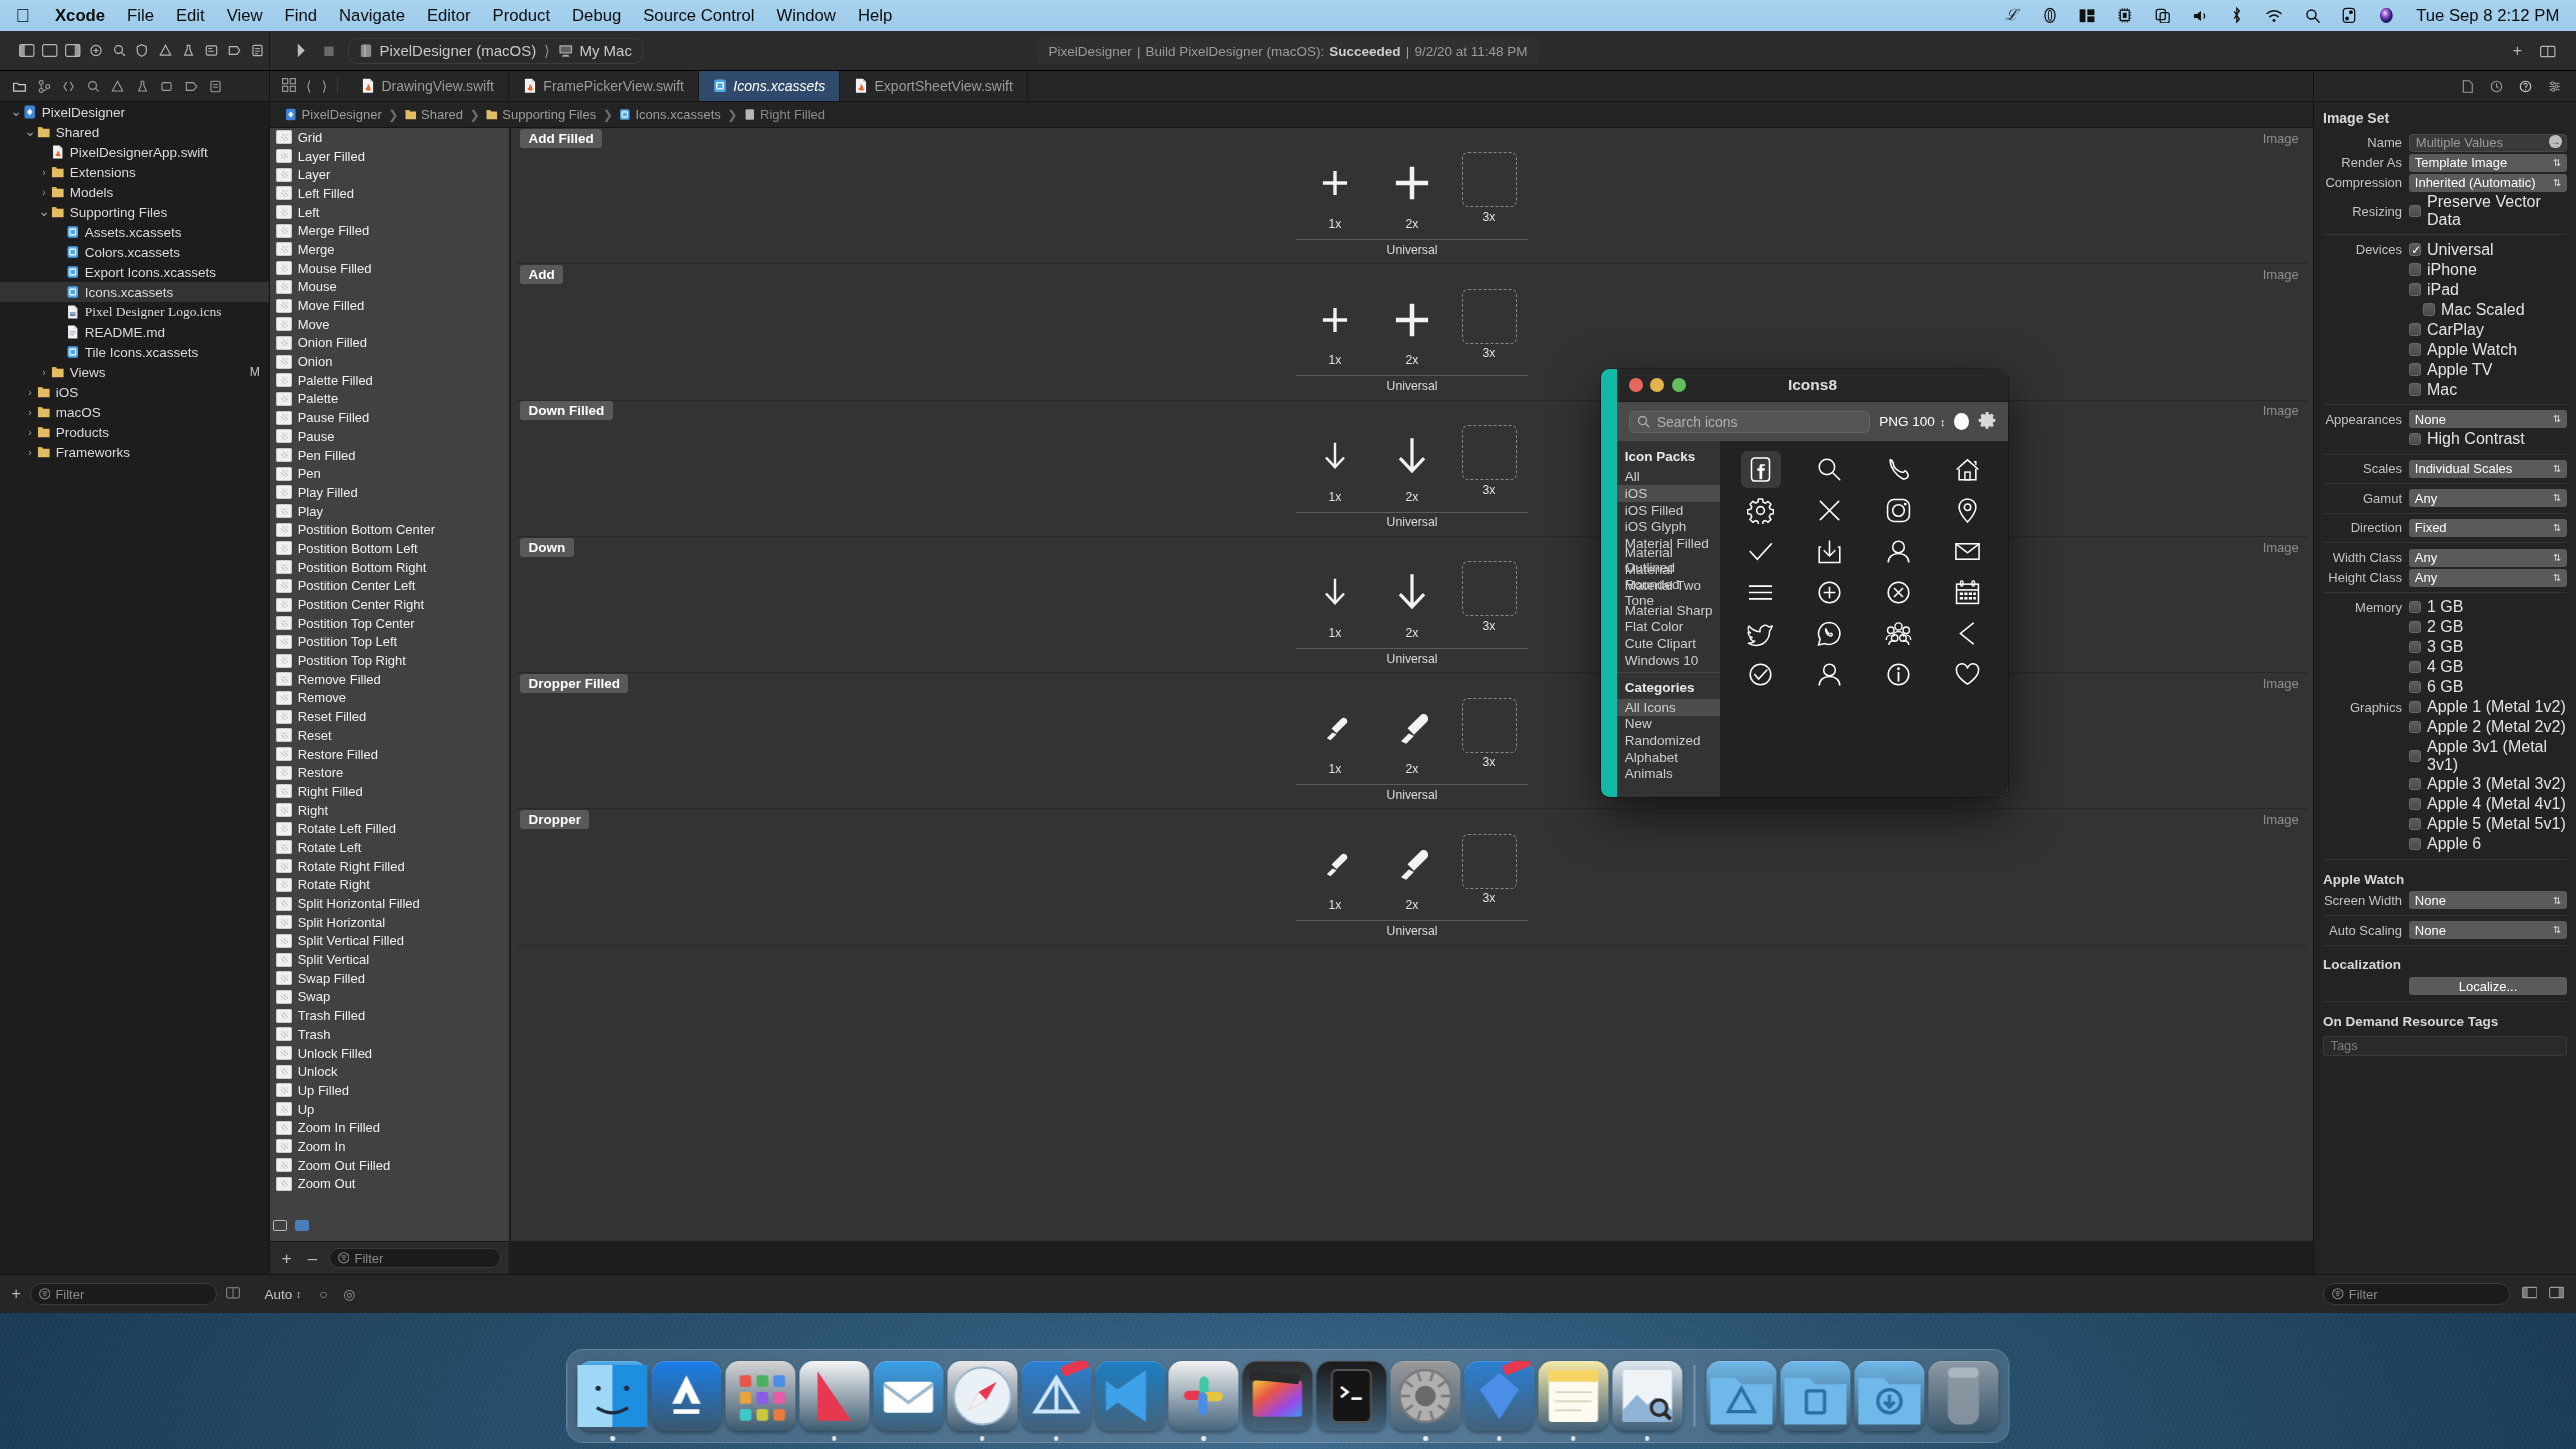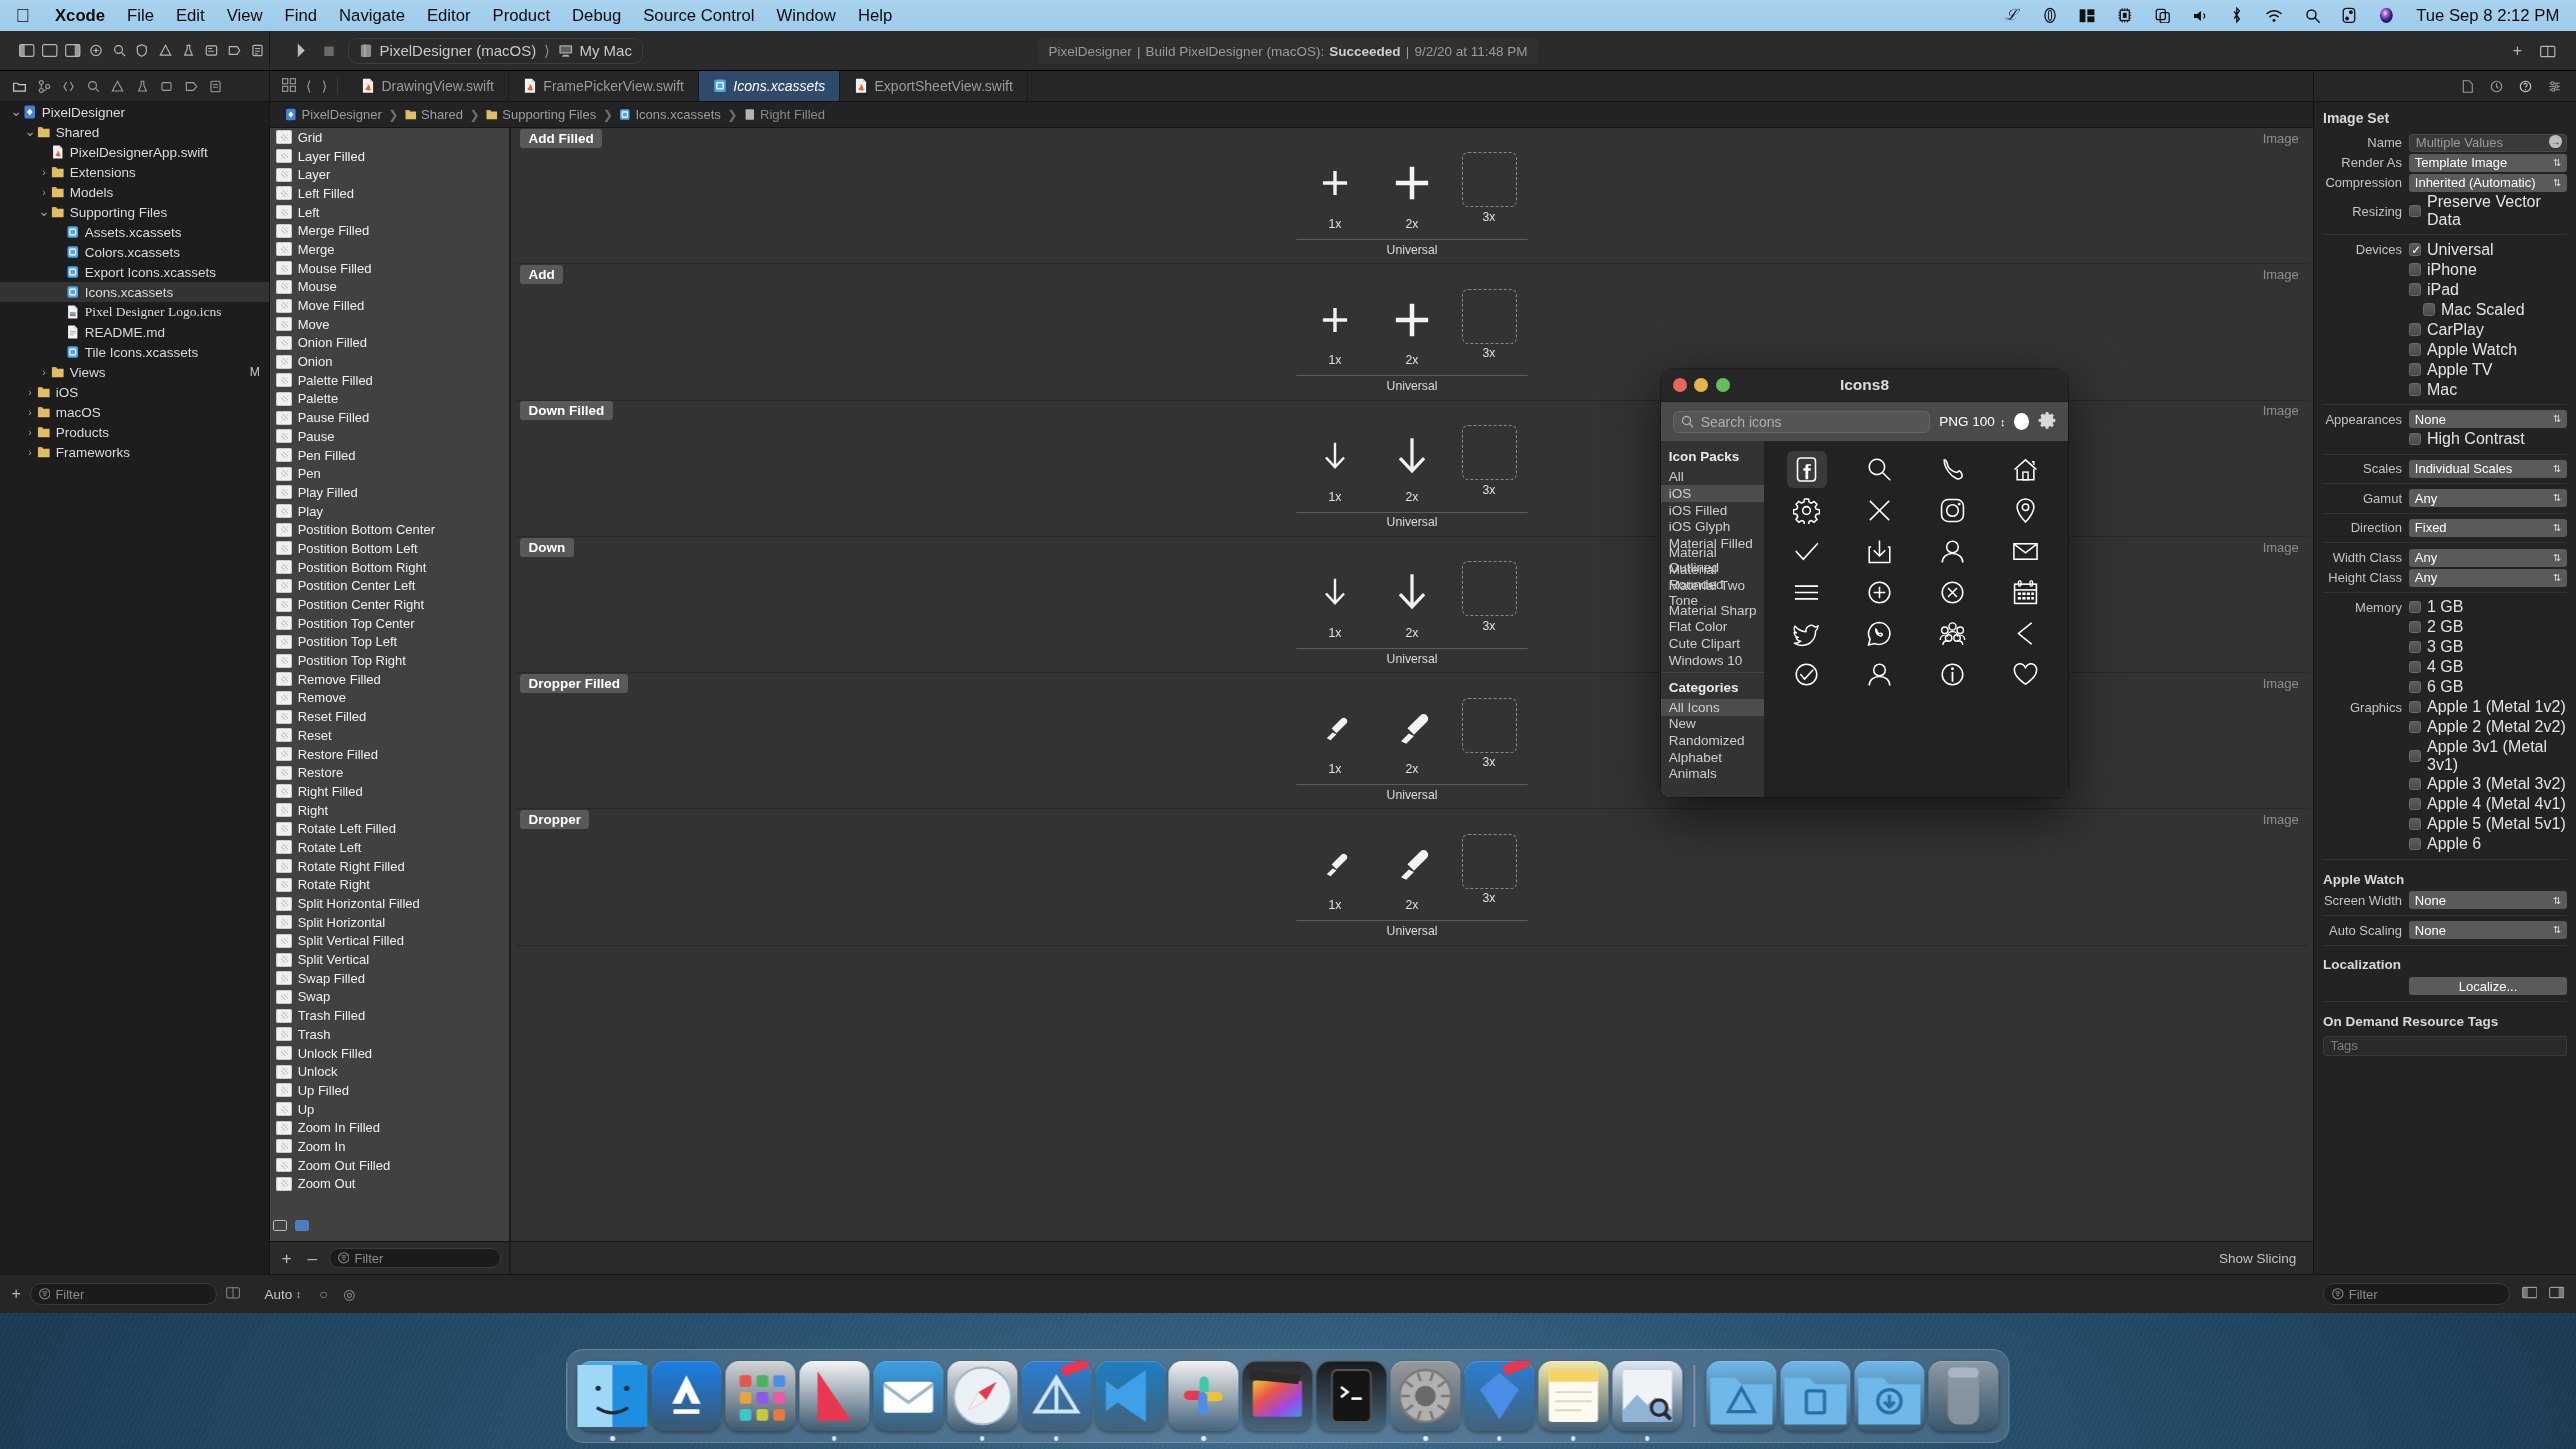--- a/index.html
+++ b/index.html
@@ -225,24 +225,25 @@
   #xcstatus .autolab{ margin-left:15.5px; color:#c6c6c6; font-size:13.5px; display:flex; align-items:center; gap:3.9px;}
   .rightfilter{ margin-left:auto; display:flex; align-items:center; gap:11.6px; }
   #tinybar{
     position:absolute; left:273px; bottom:82px; display:flex; align-items:center; gap:7.7px;
   }
   .tinysq{ width:14px;height:11px;border:1.3px solid #b9b9b9;border-radius:1.9px; }
   .tinysq.blue{ background:#4a7fbf; border-color:#4a7fbf; }
 
   
   #icons8{
-    position:absolute; left:1661px; top:369px; width:407px; height:428px;
-    background:#ef4444; border-radius:8.4px; overflow:hidden;
+    position:absolute; left:1601px; top:369px; width:407px; height:428px;
+    background:#14b8a6; border-radius:8.4px; overflow:hidden;
     box-shadow:0 16.7px 52px rgba(0,0,0,.62), 0 0 0 0.6px rgba(0,0,0,.5);
     z-index:40;
+    padding-left:16px;
   }
   #i8-title{
     height:33px; background:#262626; display:flex; align-items:center;
     padding-left:11.6px; position:relative; border-bottom:0.6px solid #1b1b1b;
   }
   .tl{ width:14px; height:14px; border-radius:7px; margin-right:7.7px; }
   .tl.r{ background:#e8675c; } .tl.y{ background:#e3b34c; } .tl.g{ background:#64bf5e; }
   #i8-title .t{
     position:absolute; left:0; right:0; text-align:center; font-size:15.5px;
     font-weight:bold; color:#dcdcdc; pointer-events:none;
@@ -1220,23 +1221,20 @@
               <div class="slotlabel">2x</div>
             </div>
             <div class="slotcol">
               <div class="slot empty"></div>
               <div class="slotlabel">3x</div>
             </div>
           </div>
           <div class="aset-foot">Universal</div>
         </div>
       </div>
-    <div id="editorbar">
-      <span>Show Slicing</span>
-    </div>
 
     <div id="tinybar">
       <span class="tinysq"></span>
       <span class="tinysq blue"></span>
     </div>
 
     <div id="insp-strip">
       <span class="ni">
           <svg width="11.6" height="13" viewBox="0 0 18 20">
             <path d="M2 1h9l5 5v13H2z" fill="none" stroke="#9c9c9c" stroke-width="1.7"></path>

